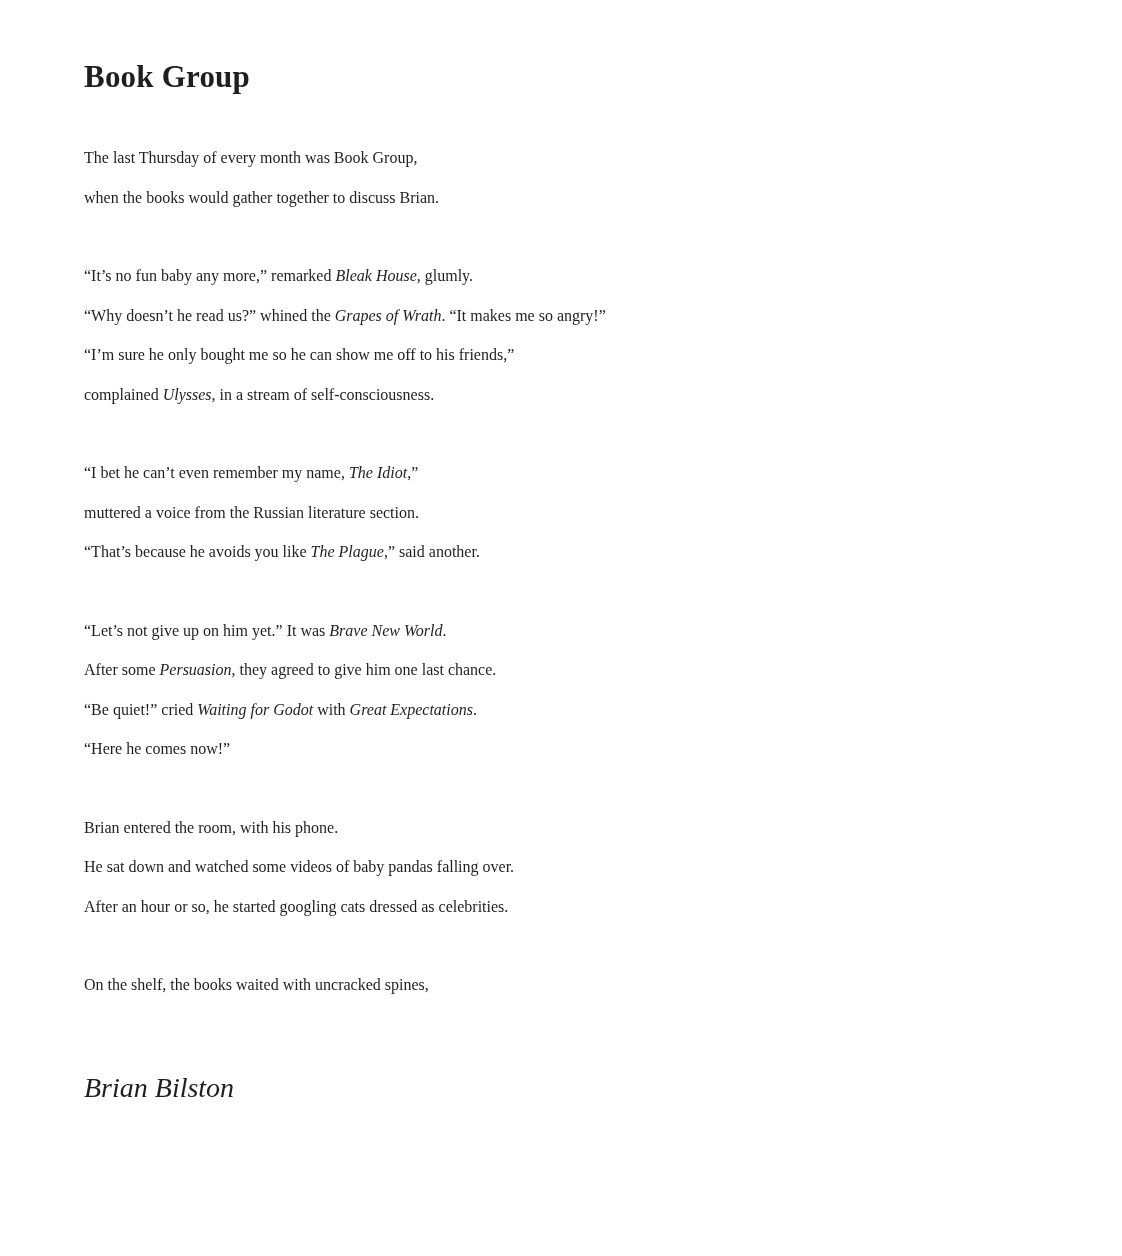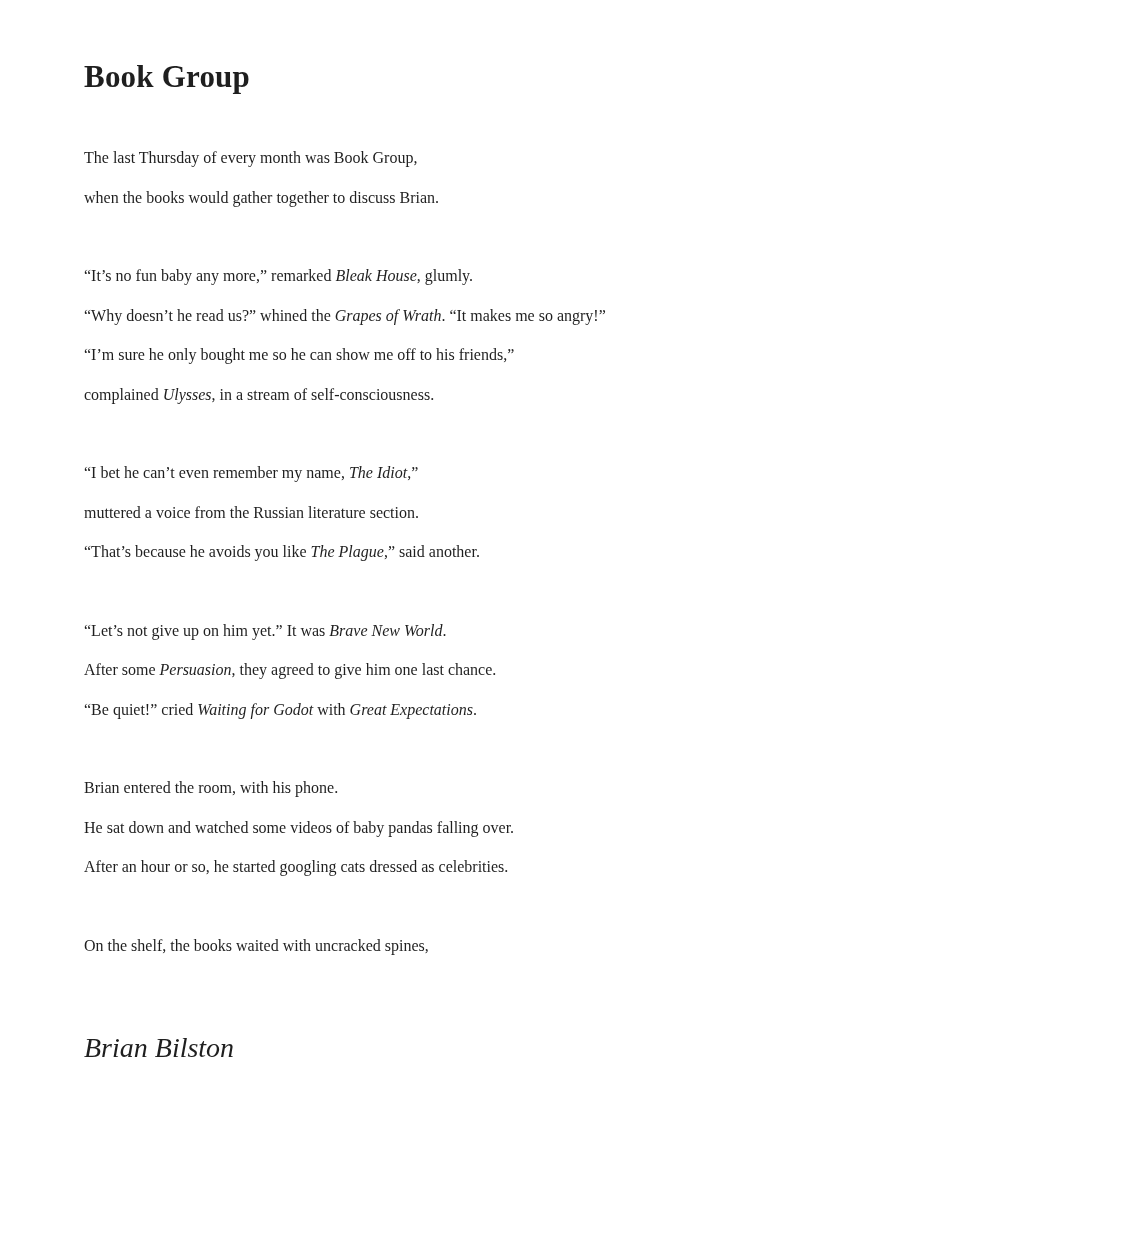--- a/index.html
+++ b/index.html
@@ -65,20 +65,21 @@
       </div>
       <div class="stanza">
         <div class="line"><span class="plain">“I bet he can’t even remember my name, </span><span class="ital">The Idiot</span><span class="plain">,”</span></div>
         <div class="line"><span class="plain">muttered a voice from the Russian literature section.</span></div>
         <div class="line"><span class="plain">“That’s because he avoids you like </span><span class="ital">The Plague</span><span class="plain">,” said another.</span></div>
       </div>
       <div class="stanza">
         <div class="line"><span class="plain">“Let’s not give up on him yet.” It was </span><span class="ital">Brave New World</span><span class="plain">.</span></div>
         <div class="line"><span class="plain">After some </span><span class="ital">Persuasion</span><span class="plain">, they agreed to give him one last chance.</span></div>
         <div class="line"><span class="plain">“Be quiet!” cried </span><span class="ital">Waiting for Godot</span><span class="plain"> with </span><span class="ital">Great Expectations</span><span class="plain">.</span></div>
+        <div class="line"><span class="plain">“Here he comes now!”</span></div>
       </div>
       <div class="stanza">
         <div class="line"><span class="plain">Brian entered the room, with his phone.</span></div>
         <div class="line"><span class="plain">He sat down and watched some videos of baby pandas falling over.</span></div>
         <div class="line"><span class="plain">After an hour or so, he started googling cats dressed as celebrities.</span></div>
       </div>
       <div class="stanza">
         <div class="line"><span class="plain">On the shelf, the books waited with uncracked spines,</span></div>
       </div>
     </div>

